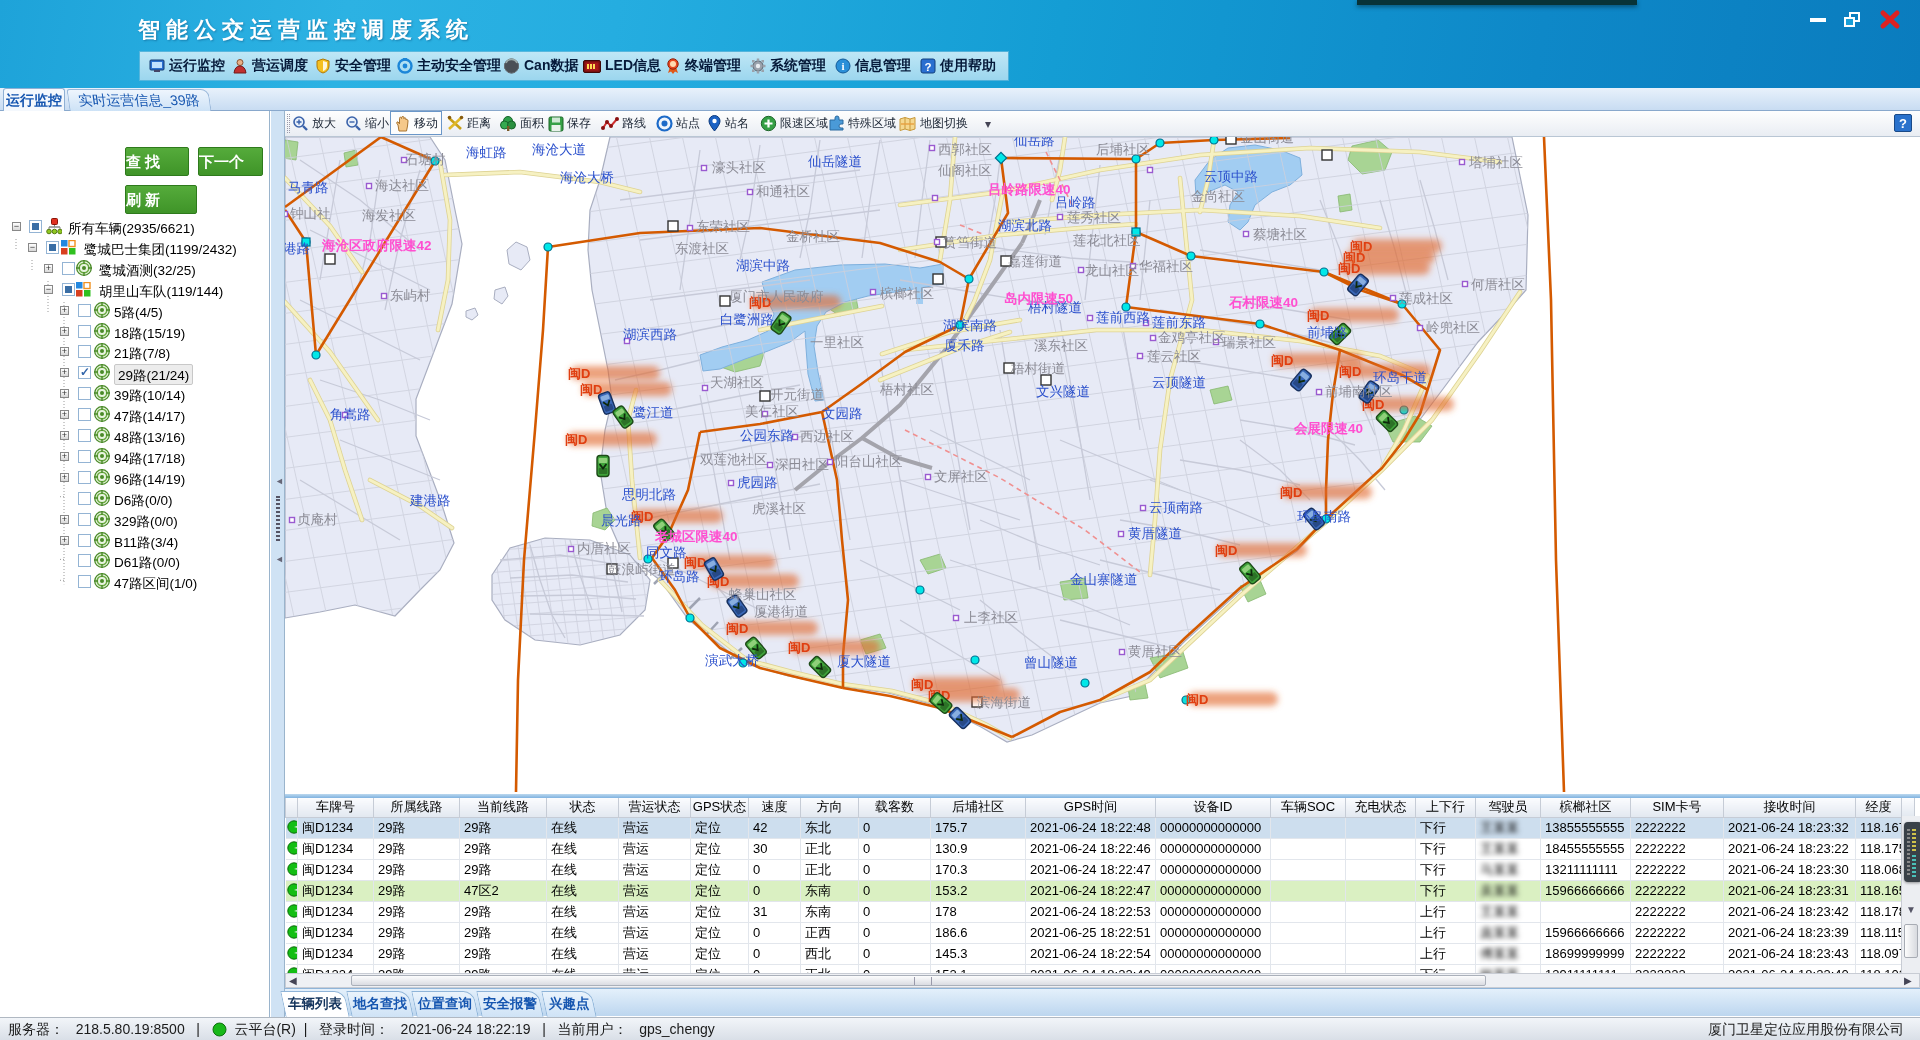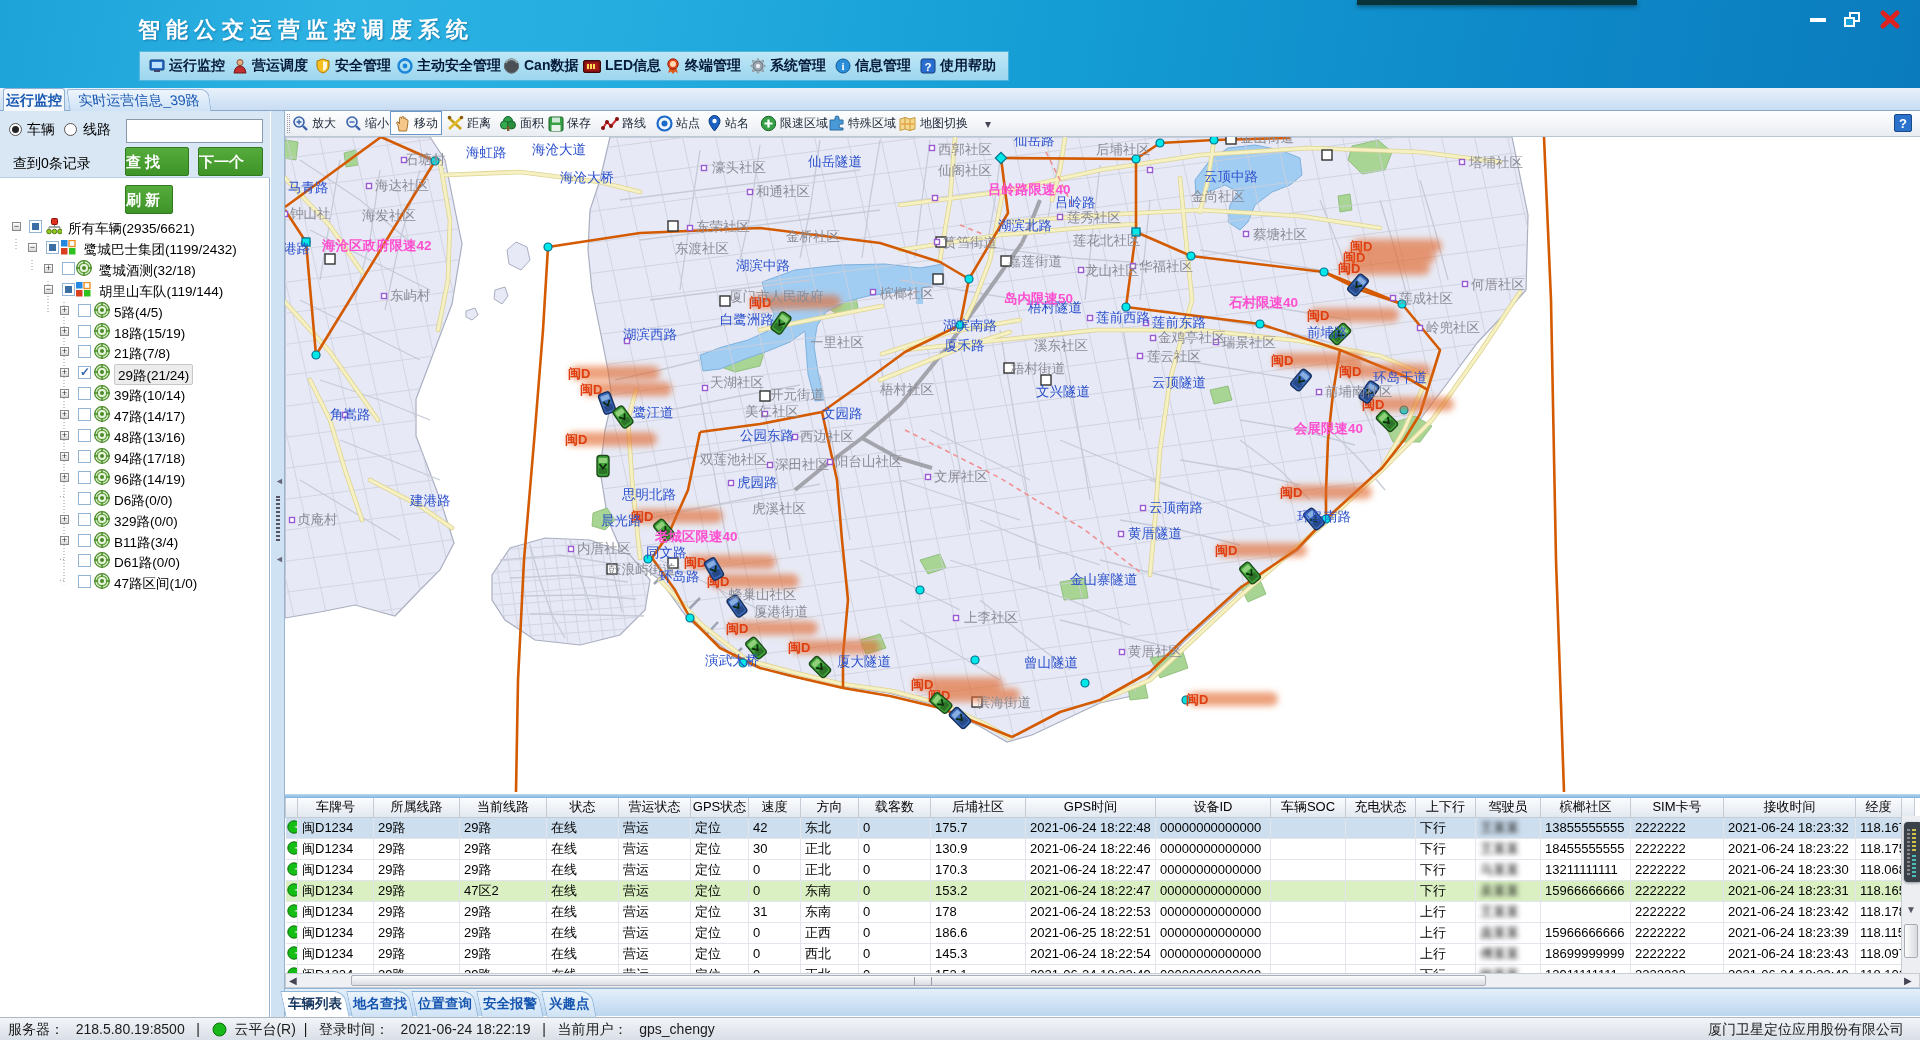--- a/index.html
+++ b/index.html
@@ -158,31 +158,23 @@
         <text x="8" y="12.5" font-size="11.5" font-weight="bold" fill="#fff" text-anchor="middle">?</text>
       </svg>
       <span>使用帮助</span>
     </div>
   </div>
 <div class="abs" id="tabs"></div>
 <div class="abs tab1">运行监控</div>
 <div class="abs tab2">实时运营信息_39路</div>
 
 <div class="abs" id="lpanel">
- <div class="abs" id="searchbox">
-  <div class="radio on" style="left:9px;top:12px"></div>
-  <div class="abs" style="left:27px;top:10px;font-size:14px">车辆</div>
-  <div class="radio" style="left:64px;top:12px"></div>
-  <div class="abs" style="left:83px;top:10px;font-size:14px">线路</div>
-  <div class="abs" style="left:126px;top:8px;width:137px;height:24px;background:#fff;border:1px solid #889bad"></div>
-  <div class="abs" style="left:13px;top:44px;font-size:14px">查到0条记录</div>
- </div>
  <div class="gbtn" style="left:125px;top:36px;width:64px;height:29px;line-height:27px">查找</div>
  <div class="gbtn" style="left:198px;top:36px;width:65px;height:29px;line-height:27px;letter-spacing:0">下一个</div>
- <div class="gbtn" style="left:125px;top:74px;width:48px;height:29px;line-height:27px">刷新</div>
+ <div class="gbtn" style="left:125px;top:74px;width:72px;height:29px;line-height:27px">刷新</div>
  <div class="abs" id="tree">
 <svg class="abs" style="left:0;top:0" width="268" height="799">
         <line x1="16" y1="21" x2="16" y2="32" stroke="#9a9a9a" stroke-width="1" stroke-dasharray="1 2"></line>
         <line x1="32" y1="42" x2="32" y2="53" stroke="#9a9a9a" stroke-width="1" stroke-dasharray="1 2"></line>
         <line x1="48" y1="63" x2="48" y2="95.0" stroke="#9a9a9a" stroke-width="1" stroke-dasharray="1 2"></line>
         <line x1="64" y1="84" x2="64" y2="366.29999999999995" stroke="#9a9a9a" stroke-width="1" stroke-dasharray="1 2"></line>
         <line x1="48" y1="48.8" x2="44" y2="48.8" stroke="#9a9a9a" stroke-width="1" stroke-dasharray="1 2"></line>
         <line x1="48" y1="69.69999999999999" x2="44" y2="69.69999999999999" stroke="#9a9a9a" stroke-width="1" stroke-dasharray="1 2"></line>
         <line x1="64" y1="90.6" x2="60" y2="90.6" stroke="#9a9a9a" stroke-width="1" stroke-dasharray="1 2"></line>
         <line x1="64" y1="111.5" x2="60" y2="111.5" stroke="#9a9a9a" stroke-width="1" stroke-dasharray="1 2"></line>
@@ -219,21 +211,21 @@
       </svg>
       <div class="abs" style="left:84px;top:20.9px;height:21px;line-height:21px">鹭城巴士集团(1199/2432)</div>
       <div class="exp" style="left:44px;top:45.8px">+</div>
       <div class="cb" style="left:62px;top:43.8px"></div>
       <svg class="abs" style="left:76px;top:41.8px" width="16" height="16">
         <circle cx="8" cy="8" r="7.3" fill="#e8f4e0" stroke="#4a8a28" stroke-width="1.3"></circle>
         <circle cx="8" cy="8" r="4.8" fill="none" stroke="#6aaa40" stroke-width="1.6"></circle>
         <circle cx="8" cy="8" r="2" fill="#4a8a28"></circle>
         <path d="M8 0 V4 M8 12 V16 M0 8 H4 M12 8 H16" stroke="#4a8a28" stroke-width="1.4"></path>
       </svg>
-      <div class="abs" style="left:99px;top:41.8px;height:21px;line-height:21px">鹭城酒测(32/18)</div>
+      <div class="abs" style="left:99px;top:41.8px;height:21px;line-height:21px">鹭城酒测(32/25)</div>
       <div class="exp" style="left:44px;top:66.69999999999999px">−</div>
       <div class="cb part" style="left:62px;top:64.69999999999999px"></div>
       <svg class="abs" style="left:76px;top:63.69999999999999px" width="15" height="15">
         <rect x="0" y="0" width="6.5" height="6.5" fill="#2288e0"></rect>
         <rect x="8" y="0.5" width="6" height="6" fill="#fff" stroke="#f09020" stroke-width="1.4"></rect>
         <rect x="0" y="8" width="6.5" height="6.5" fill="#d84020"></rect>
         <rect x="8" y="8" width="6.5" height="6.5" fill="#30c020"></rect>
       </svg>
       <div class="abs" style="left:99px;top:62.699999999999996px;height:21px;line-height:21px">胡里山车队(119/144)</div>
       <div class="exp" style="left:60px;top:87.6px">+</div>

